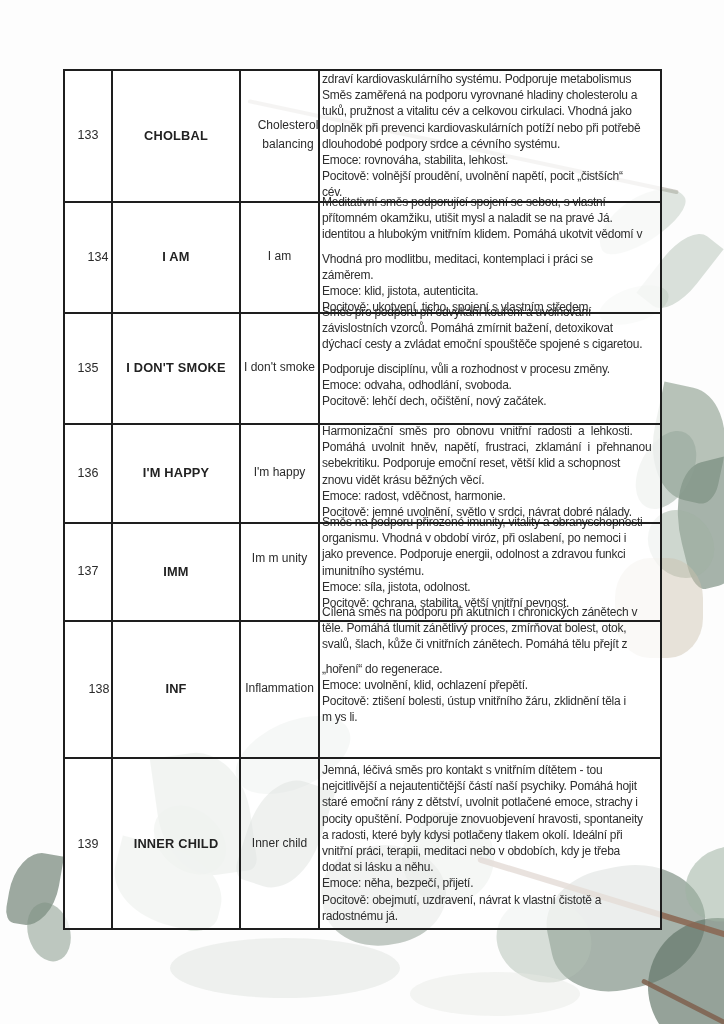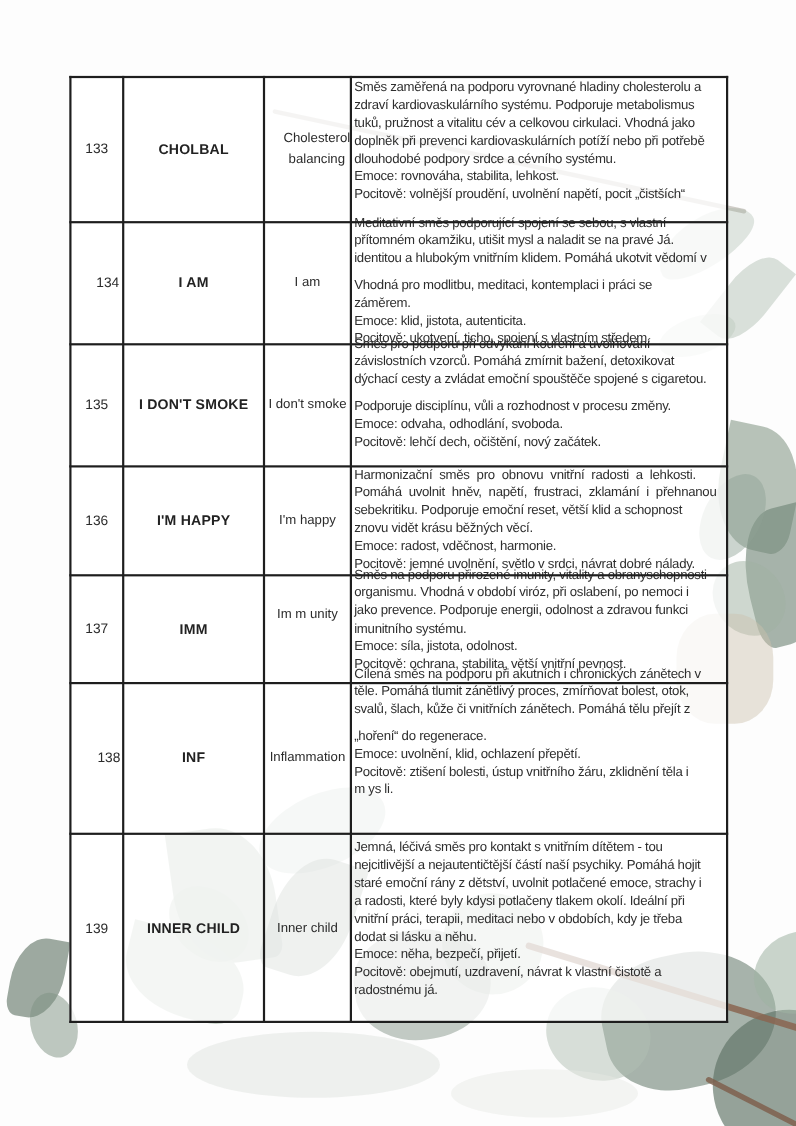--- a/index.html
+++ b/index.html
@@ -92,27 +92,28 @@
 
     <div id="rows">
   <div>
     <div class="cell num" style="left: 2px; width: 46px; top: 0px; height: 132px;">133</div>
     <div class="cell name" style="left: 50px; width: 126px; top: 0px; height: 132px;">CHOLBAL</div>
     <div class="cell eng" style="left: 178px; width: 94px; top: 0px; height: 132px;">
             <div>Cholesterol</div>
             <div>balancing</div>
           </div>
     <div class="desc" style="top: 2px;">
+            <div class="dline">zdraví kardiovaskulárního systému. Podporuje metabolismus</div>
             <div class="dline">Směs zaměřená na podporu vyrovnané hladiny cholesterolu a</div>
-            <div class="dline">zdraví kardiovaskulárního systému. Podporuje metabolismus</div>
             <div class="dline">tuků, pružnost a vitalitu cév a celkovou cirkulaci. Vhodná jako</div>
             <div class="dline">doplněk při prevenci kardiovaskulárních potíží nebo při potřebě</div>
             <div class="dline">dlouhodobé podpory srdce a cévního systému.</div>
             <div class="dline">Emoce: rovnováha, stabilita, lehkost.</div>
             <div class="dline">Pocitově: volnější proudění, uvolnění napětí, pocit „čistších“</div>
+            <div class="dline">cév.</div>
           </div>
   </div>
 
   <div>
     <div class="cell num" style="left: 2px; width: 66px; top: 132px; height: 111px; border-radius: 22px;">134</div>
     <div class="cell name" style="left: 50px; width: 126px; top: 132px; height: 111px;">I AM</div>
     <div class="cell eng" style="left: 178px; width: 77px; top: 132px; height: 111px;">
             <div>I am</div>
           </div>
     <div class="desc" style="top: 125px;">
@@ -197,20 +198,21 @@
   <div>
     <div class="cell num" style="left: 2px; width: 46px; top: 688px; height: 173px;">139</div>
     <div class="cell name" style="left: 50px; width: 126px; top: 688px; height: 173px;">INNER CHILD</div>
     <div class="cell eng" style="left: 178px; width: 77px; top: 688px; height: 173px;">
             <div>Inner child</div>
           </div>
     <div class="desc" style="top: 693px;">
             <div class="dline">Jemná, léčivá směs pro kontakt s vnitřním dítětem - tou</div>
             <div class="dline">nejcitlivější a nejautentičtější částí naší psychiky. Pomáhá hojit</div>
             <div class="dline">staré emoční rány z dětství, uvolnit potlačené emoce, strachy i</div>
+            <div class="dline">pocity opuštění. Podporuje znovuobjevení hravosti, spontaneity</div>
             <div class="dline">a radosti, které byly kdysi potlačeny tlakem okolí. Ideální při</div>
             <div class="dline">vnitřní práci, terapii, meditaci nebo v obdobích, kdy je třeba</div>
             <div class="dline">dodat si lásku a něhu.</div>
             <div class="dline">Emoce: něha, bezpečí, přijetí.</div>
             <div class="dline">Pocitově: obejmutí, uzdravení, návrat k vlastní čistotě a</div>
             <div class="dline">radostnému já.</div>
           </div>
   </div>
 </div>
   </div>

